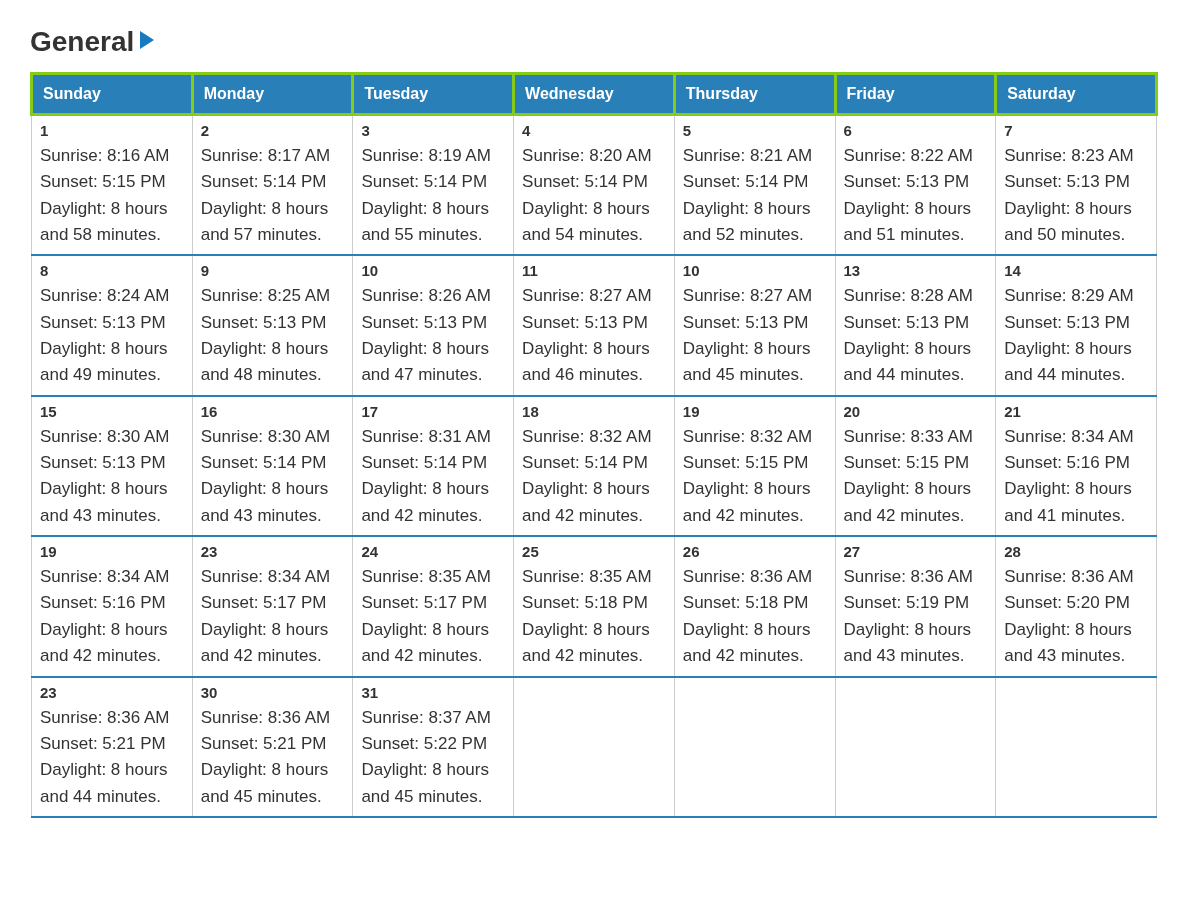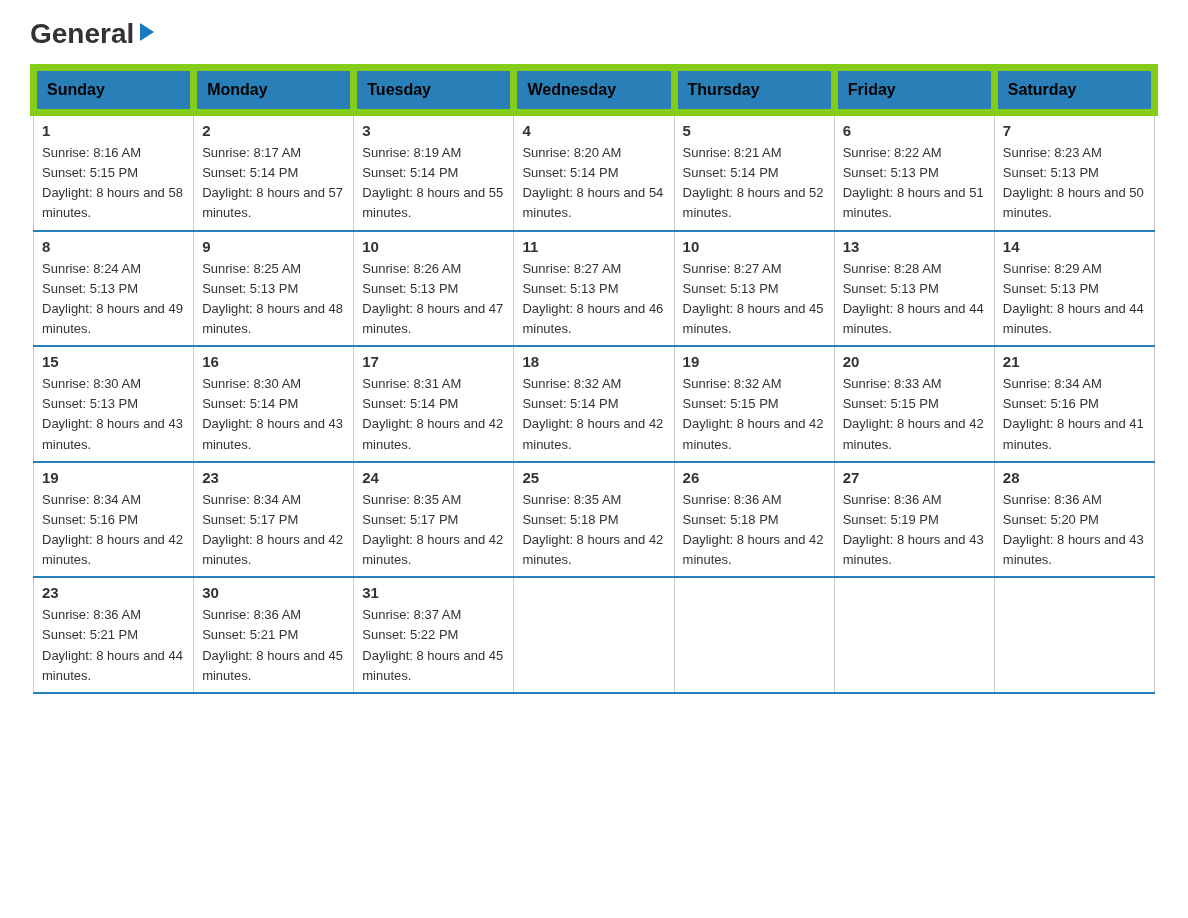--- a/index.html
+++ b/index.html
@@ -9,20 +9,21 @@
       color: #333;
       width: 1188px;
       min-height: 918px;
       padding: 20px 30px;
     }
     .header {
       display: flex;
       justify-content: space-between;
       align-items: center;
       margin-bottom: 18px;
+      margin-top: 8px;
     }
     .logo {
       display: flex;
       flex-direction: column;
       align-items: flex-start;
     }
     .logo-text {
       font-size: 28px;
       font-weight: bold;
       color: #333;
@@ -48,26 +49,26 @@
       font-weight: normal;
       color: #444;
       margin-top: 4px;
     }
     .calendar {
       width: 100%;
       border-collapse: collapse;
     }
     .calendar thead th {
       background: #2980b9;
-      color: #000000;
+      color: #ffffff;
       font-size: 16px;
       font-weight: bold;
       padding: 10px 10px;
       text-align: left;
-      border: 7px solid #84cc16;
+      border: 3px solid #84cc16;
     }
     .calendar tbody td {
       vertical-align: top;
       border: 1px solid #ccc;
       padding: 6px 8px;
       font-size: 13px;
       color: #333;
       width: 14.28%;
       min-height: 90px;
     }
@@ -75,21 +76,21 @@
       border-bottom: 2px solid #2980b9;
     }
     .day-num {
       font-size: 15px;
       font-weight: bold;
       margin-bottom: 4px;
       display: block;
     }
     .day-info {
       line-height: 1.55;
-      font-size: 13px;
+      font-size: 17px;
     }
     .empty-cell {
       background: #fff;
     }
   </style>
 </head>
 <body>
 
 <div class="header">
   <div class="logo">

